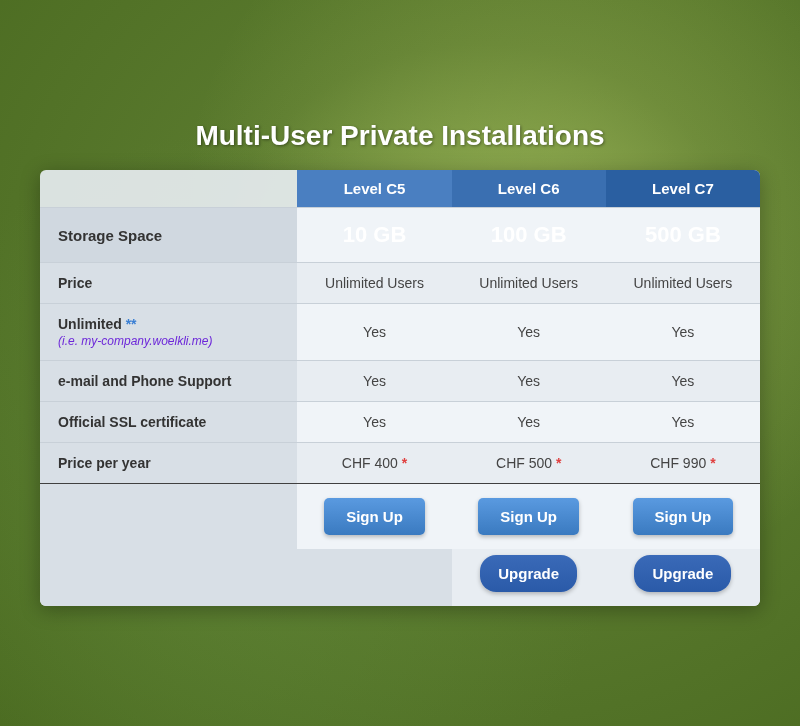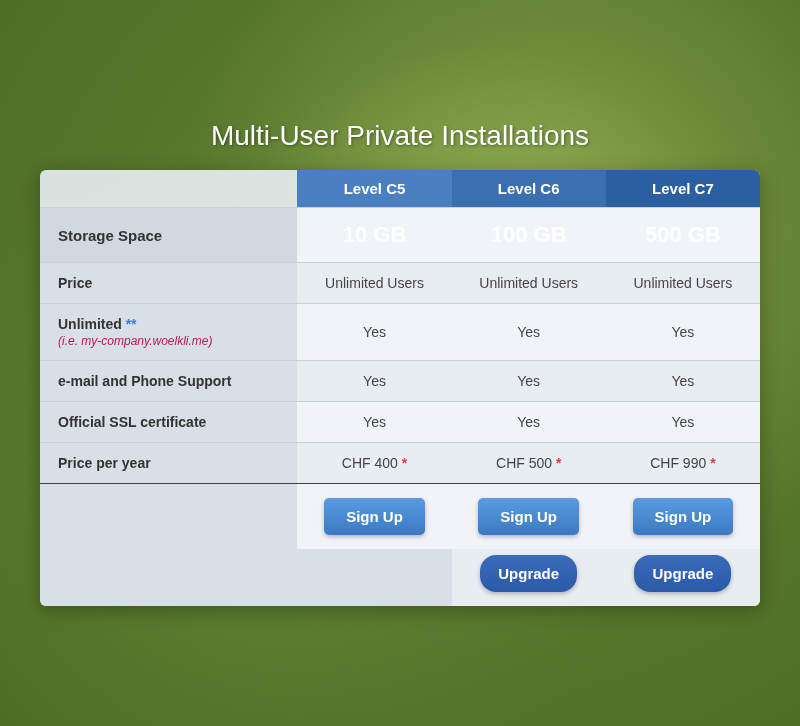--- a/index.html
+++ b/index.html
@@ -25,21 +25,21 @@
       inset: 0;
       background: 
         radial-gradient(circle at 70% 30%, rgba(180,200,100,0.4) 0%, transparent 50%),
         radial-gradient(circle at 30% 70%, rgba(100,140,60,0.5) 0%, transparent 50%);
       pointer-events: none;
     }
 
     .page-title {
       color: white;
       font-size: 28px;
-      font-weight: 400;
+      font-weight: 700;
       text-shadow: 1px 1px 3px rgba(0,0,0,0.4);
       margin-bottom: 18px;
       text-align: center;
       z-index: 1;
     }
 
     .table-wrapper {
       background: rgba(230, 235, 240, 0.92);
       border-radius: 6px;
       overflow: hidden;
@@ -111,21 +111,21 @@
     tbody tr:nth-child(even) td:not(:first-child) {
       background: #e8edf2;
     }
     tbody tr:nth-child(odd) td:not(:first-child) {
       background: #f0f4f8;
     }
 
     .subdomain-note {
       font-weight: 400;
       font-style: italic;
-      color: #be185d;
+      color: #6d28d9;
       font-size: 12px;
     }
     .subdomain-star {
       color: #3a7fd4;
       font-weight: 700;
     }
 
     .price-star {
       color: #e04040;
       font-weight: 700;

